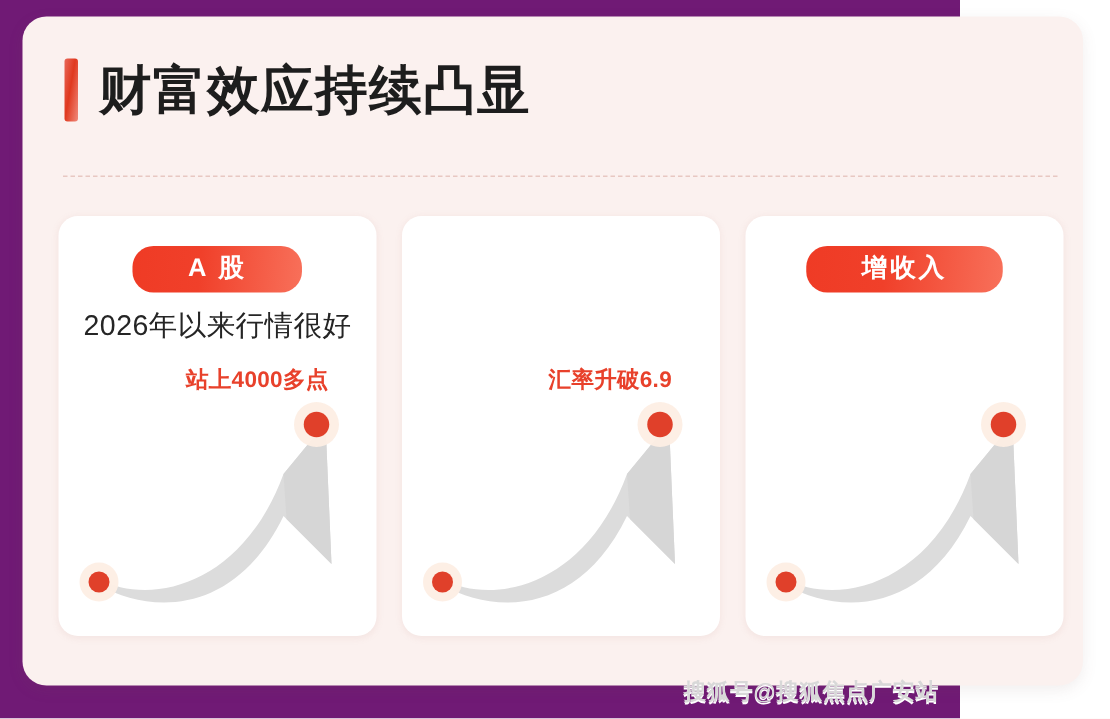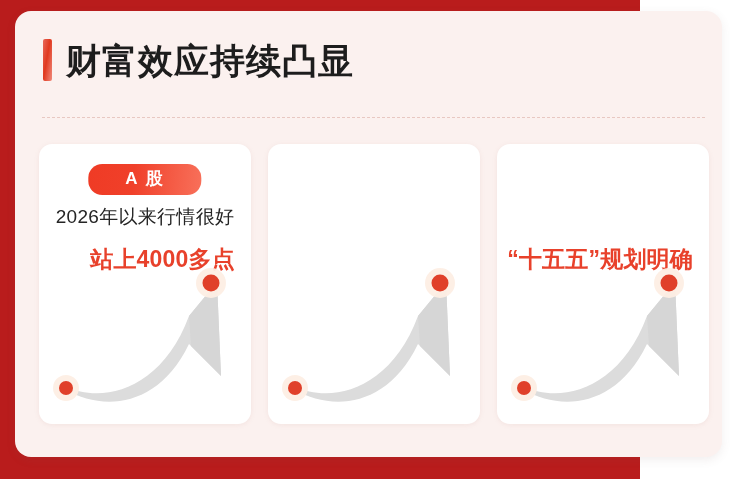--- a/index.html
+++ b/index.html
@@ -11,21 +11,21 @@
     width: 740px;
     height: 479px;
     overflow: hidden;
     font-family: "Liberation Sans", "DejaVu Sans", sans-serif;
   }
 
   #stage {
     position: relative;
     width: 640px;
     height: 479px;
-    background: #b91c1c;
+    background: #701a75;
   }
 
   
   .panel {
     position: absolute;
     left: 15px;
     top: 11px;
     width: 707px;
     height: 446px;
     background: #fbf1ef;
@@ -114,23 +114,23 @@
     top: 60px;
     text-align: center;
     font-size: 19px;
     color: #252525;
     letter-spacing: 0.3px;
     white-space: nowrap;
   }
 
   .card-highlight {
     position: absolute;
-    right: 16px;
+    right: 32px;
     top: 100px;
-    font-size: 23px;
+    font-size: 15px;
     font-weight: bold;
     color: #e8412b;
     letter-spacing: 0.2px;
     white-space: nowrap;
   }
 
   
   .arrow-wrap {
     position: absolute;
     left: 0;
@@ -179,43 +179,45 @@
             <path d="M150 58 L 178 24 L 182 118 L 152 88 Z" fill="#d6d6d6"></path>
             <circle cx="27" cy="130" r="13" fill="#fdeee4" opacity="0.95"></circle>
             <circle cx="27" cy="130" r="7" fill="#e0402a"></circle>
             <circle cx="172" cy="25" r="15" fill="#fdeee4" opacity="0.95"></circle>
             <circle cx="172" cy="25" r="8.5" fill="#e0402a"></circle>
           </svg>
         </div>
       </div>
 
       <div class="card">
+        <div class="card-highlight">汇率升破6.9</div>
         <div class="arrow-wrap">
           <svg viewBox="0 0 212 160" xmlns="http://www.w3.org/2000/svg" aria-hidden="true">
             <path d="M27 128 C 60 146, 122 134, 150 58 L 178 24 L 182 118 L 150 86 C 118 152, 62 152, 27 132 Z" fill="#dcdcdc"></path>
             <path d="M150 58 L 178 24 L 182 118 L 152 88 Z" fill="#d6d6d6"></path>
             <circle cx="27" cy="130" r="13" fill="#fdeee4" opacity="0.95"></circle>
             <circle cx="27" cy="130" r="7" fill="#e0402a"></circle>
             <circle cx="172" cy="25" r="15" fill="#fdeee4" opacity="0.95"></circle>
             <circle cx="172" cy="25" r="8.5" fill="#e0402a"></circle>
           </svg>
         </div>
       </div>
 
       <div class="card">
-        <div class="card-highlight">“十五五”规划明确</div>
+        <div class="badge">增收入</div>
         <div class="arrow-wrap">
           <svg viewBox="0 0 212 160" xmlns="http://www.w3.org/2000/svg" aria-hidden="true">
             <path d="M27 128 C 60 146, 122 134, 150 58 L 178 24 L 182 118 L 150 86 C 118 152, 62 152, 27 132 Z" fill="#dcdcdc"></path>
             <path d="M150 58 L 178 24 L 182 118 L 152 88 Z" fill="#d6d6d6"></path>
             <circle cx="27" cy="130" r="13" fill="#fdeee4" opacity="0.95"></circle>
             <circle cx="27" cy="130" r="7" fill="#e0402a"></circle>
             <circle cx="172" cy="25" r="15" fill="#fdeee4" opacity="0.95"></circle>
             <circle cx="172" cy="25" r="8.5" fill="#e0402a"></circle>
           </svg>
         </div>
       </div>
 
     </div>
   </div>
 
+  <div class="watermark">搜狐号@搜狐焦点广安站</div>
 
 </div>
 
 </body></html>

